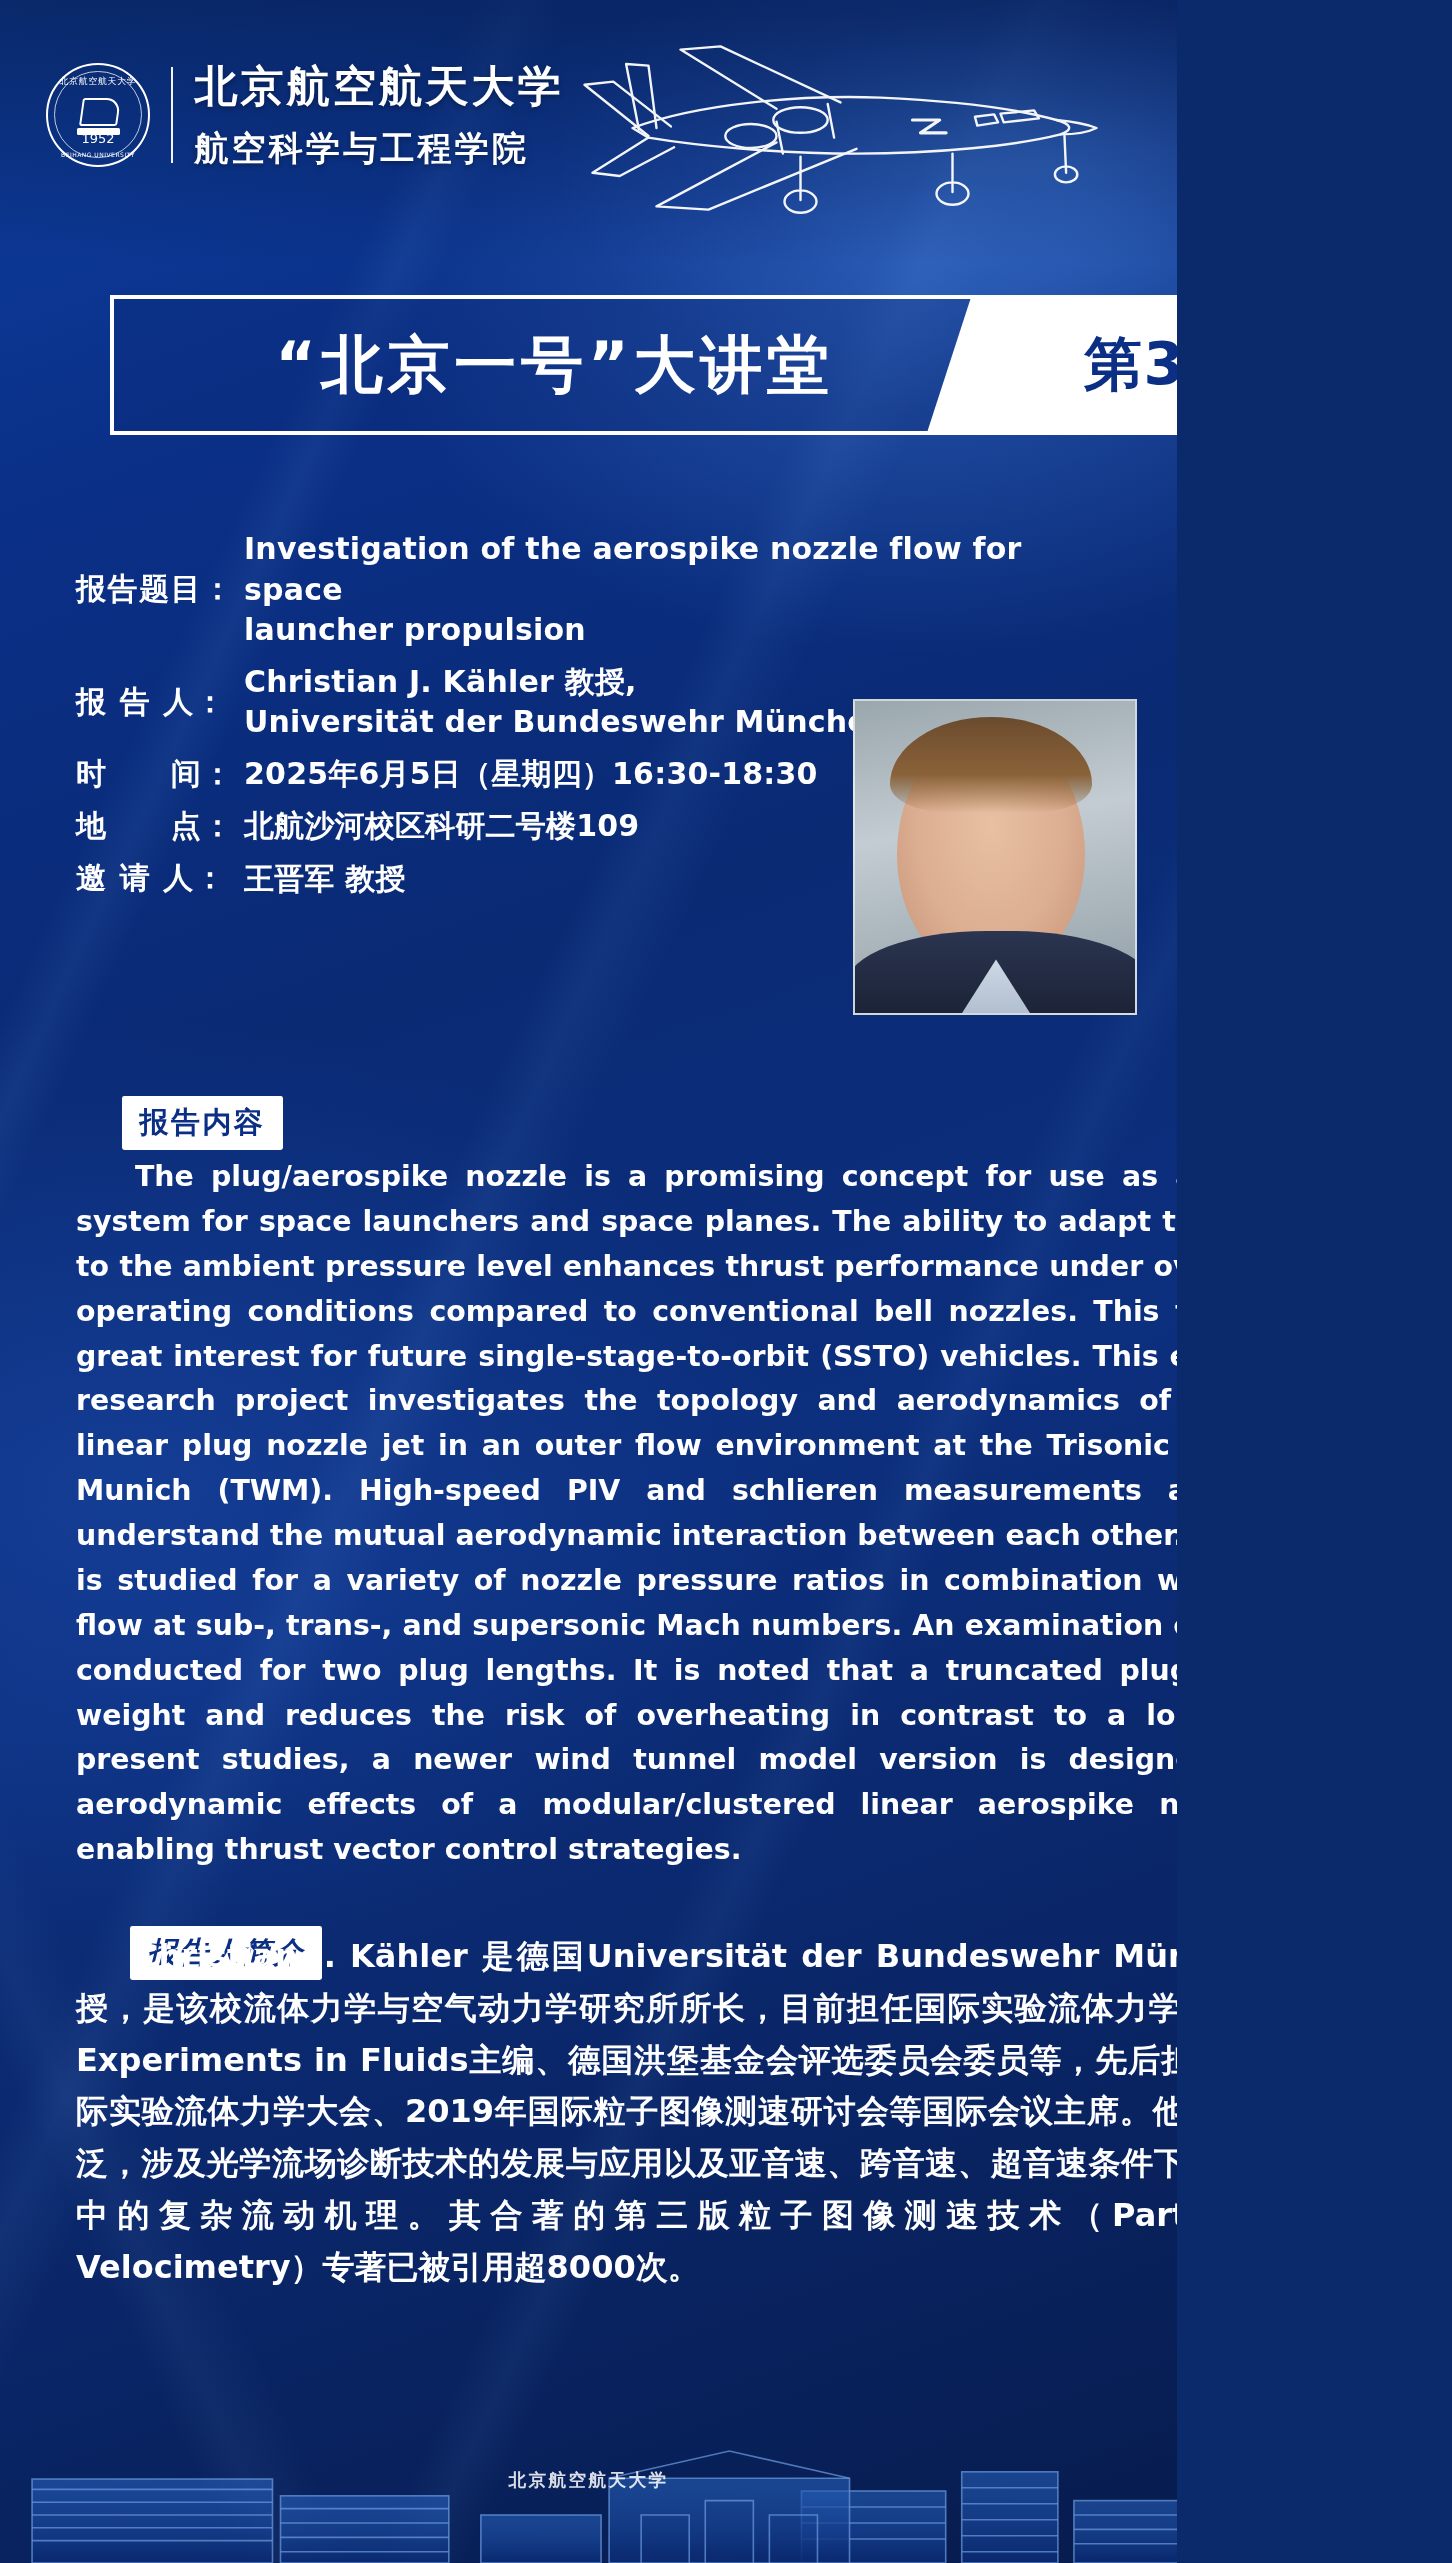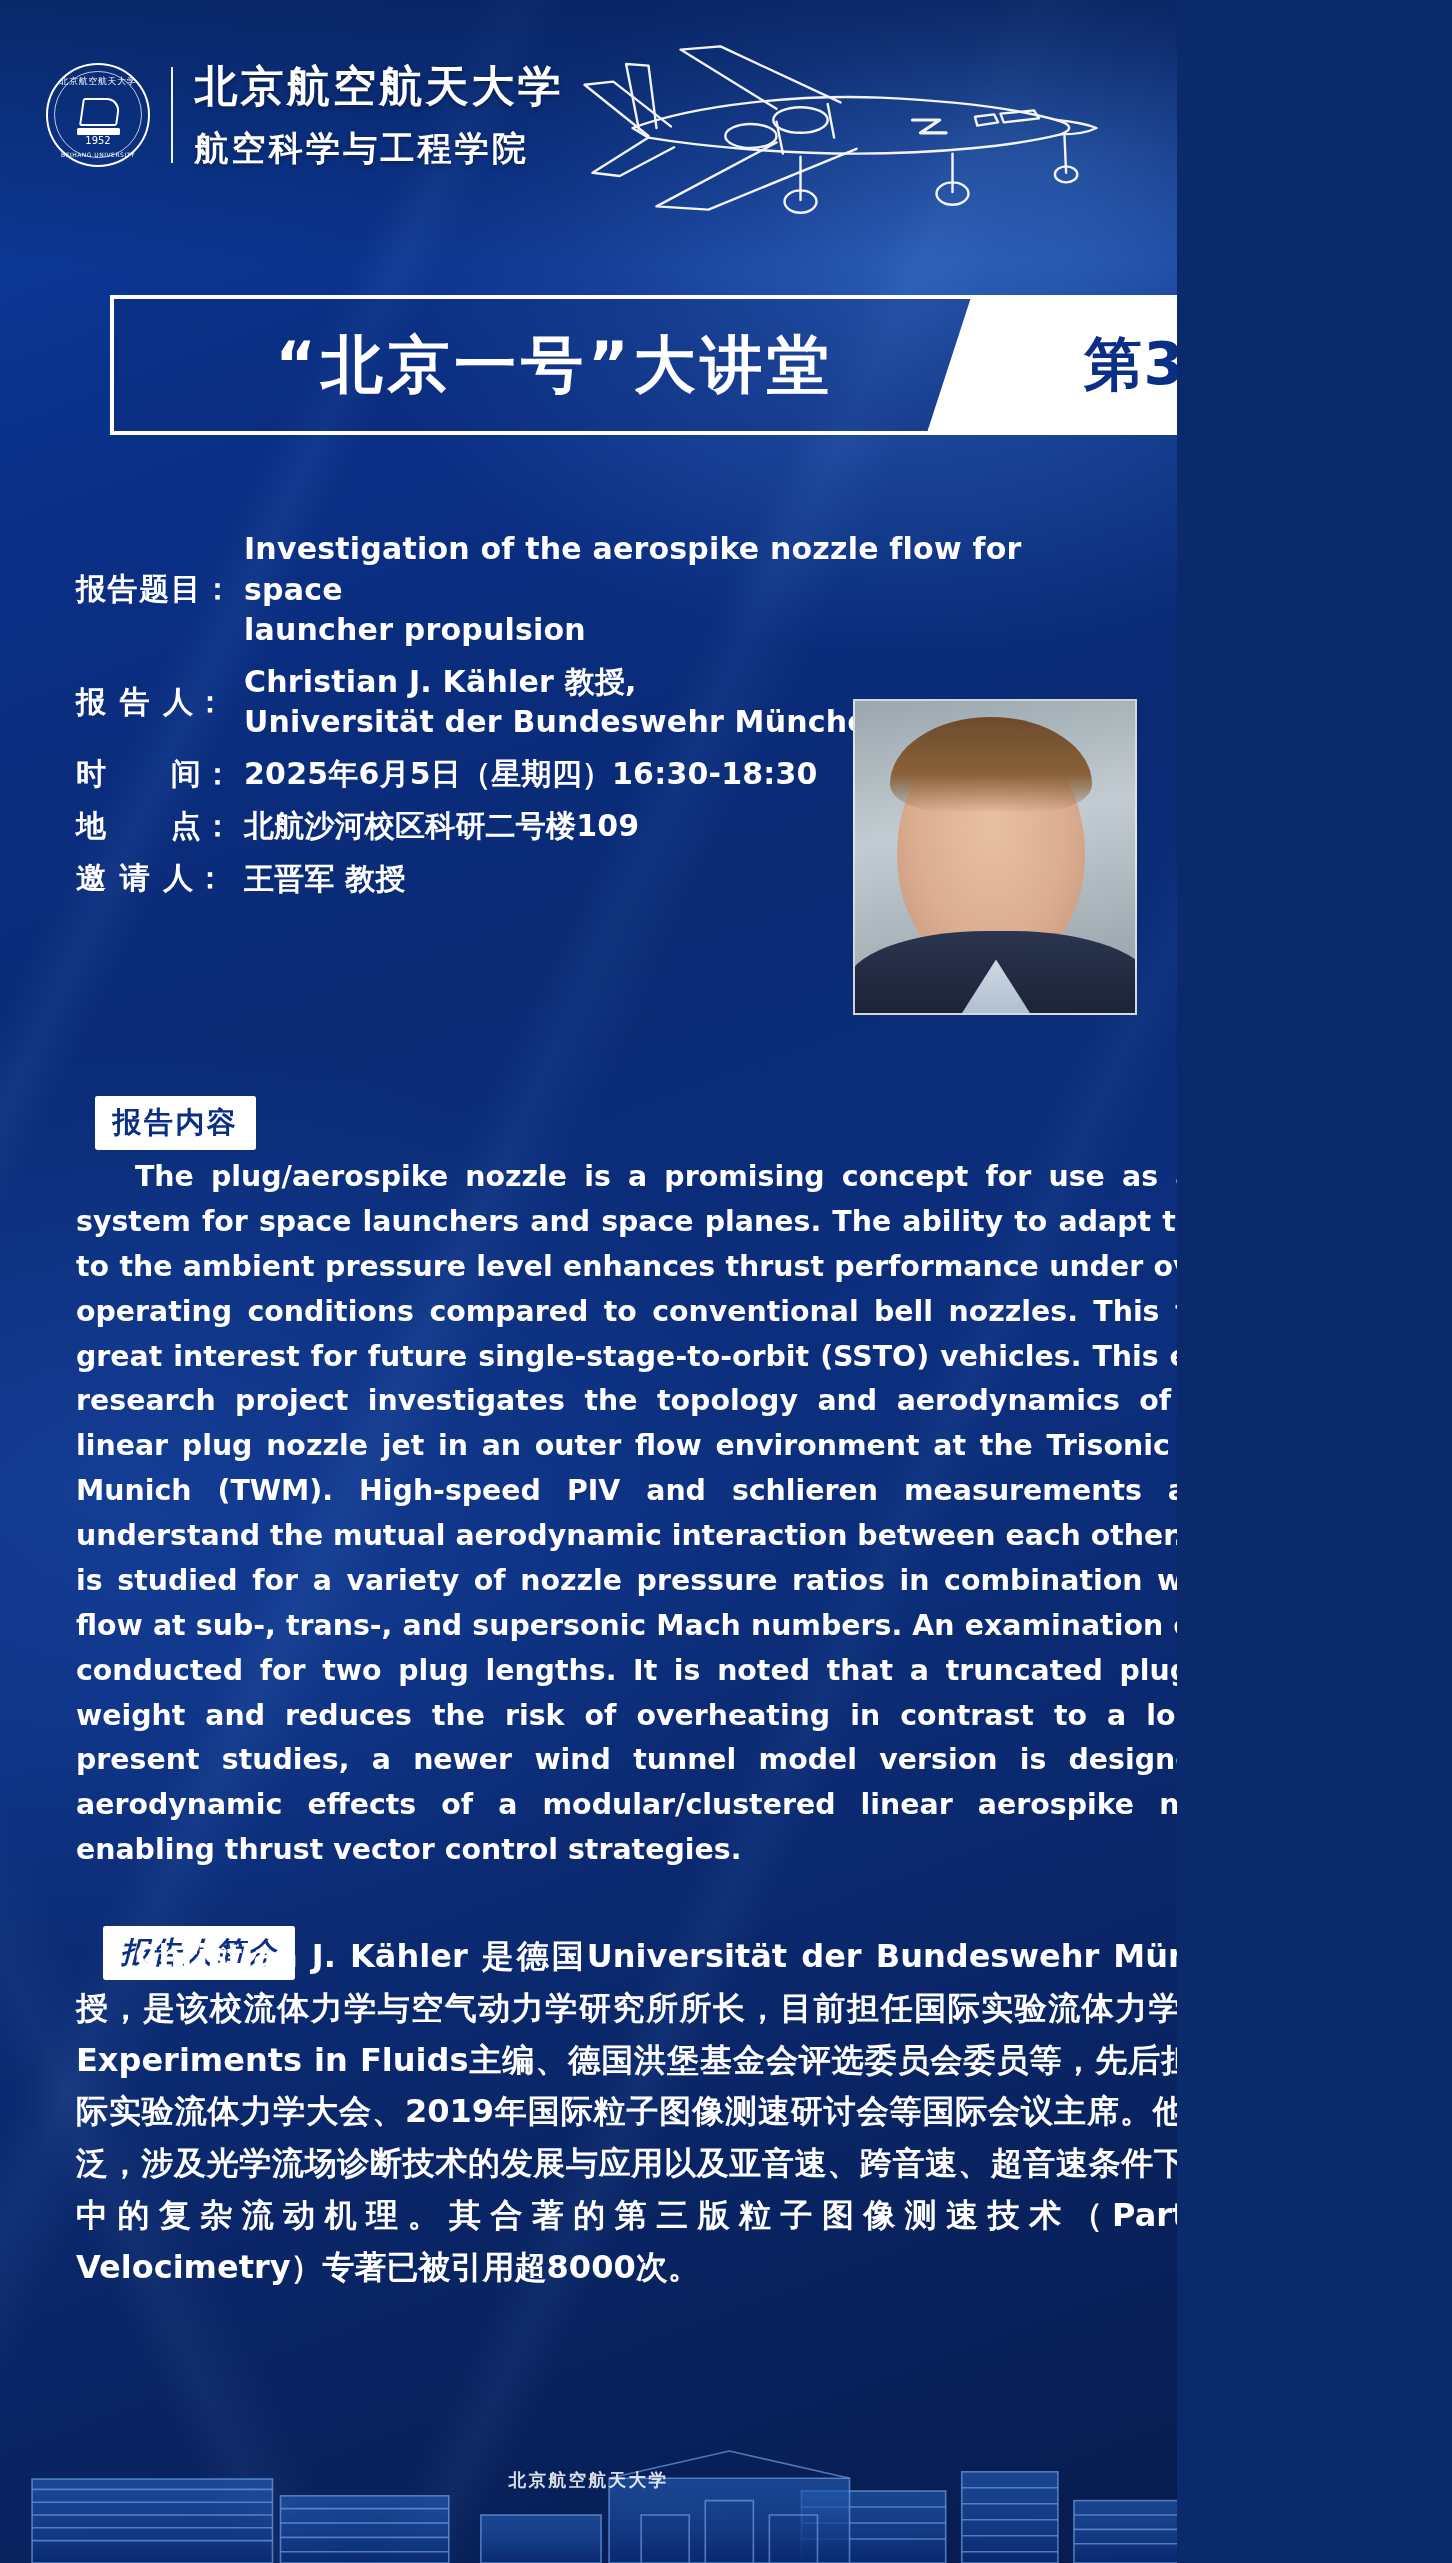--- a/index.html
+++ b/index.html
@@ -105,21 +105,21 @@
     content: "";
     position: absolute;
     left: 0px; bottom: 0px;
     width: 43px; height: 6.4px;
     background: #fff;
     border-radius: 1.6px;
   }
   .seal .seal-year {
     position: absolute;
     bottom: 19px;
-    font-size: 10px;
+    font-size: 13px;
     font-family: "DejaVu Sans", sans-serif;
   }
   .seal .seal-bottom {
     position: absolute;
     bottom: 7.2px;
     font-size: 6px;
     letter-spacing: 0.5px;
     width: 100%;
     text-align: center;
     font-family: "DejaVu Sans", sans-serif;
@@ -296,20 +296,21 @@
   .tag {
     position: absolute;
     background: #ffffff;
     color: #0c2f86;
     font-weight: bold;
     font-family: "DejaVu Sans", sans-serif;
     font-size: 29px;
     padding: 7.2px 17.6px;
     letter-spacing: 2.4px;
     border-radius: 2.4px;
+    margin-left: 27px;
   }
   .tag-content { left: 95px; top: 1096px; }
   .tag-bio { left: 103px; top: 1926px; font-style: italic; }
   .abstract {
     position: absolute;
     left: 76px;
     top: 1155px;
     width: 1306px;
     color: #ffffff;
     font-size: 28.4px;

